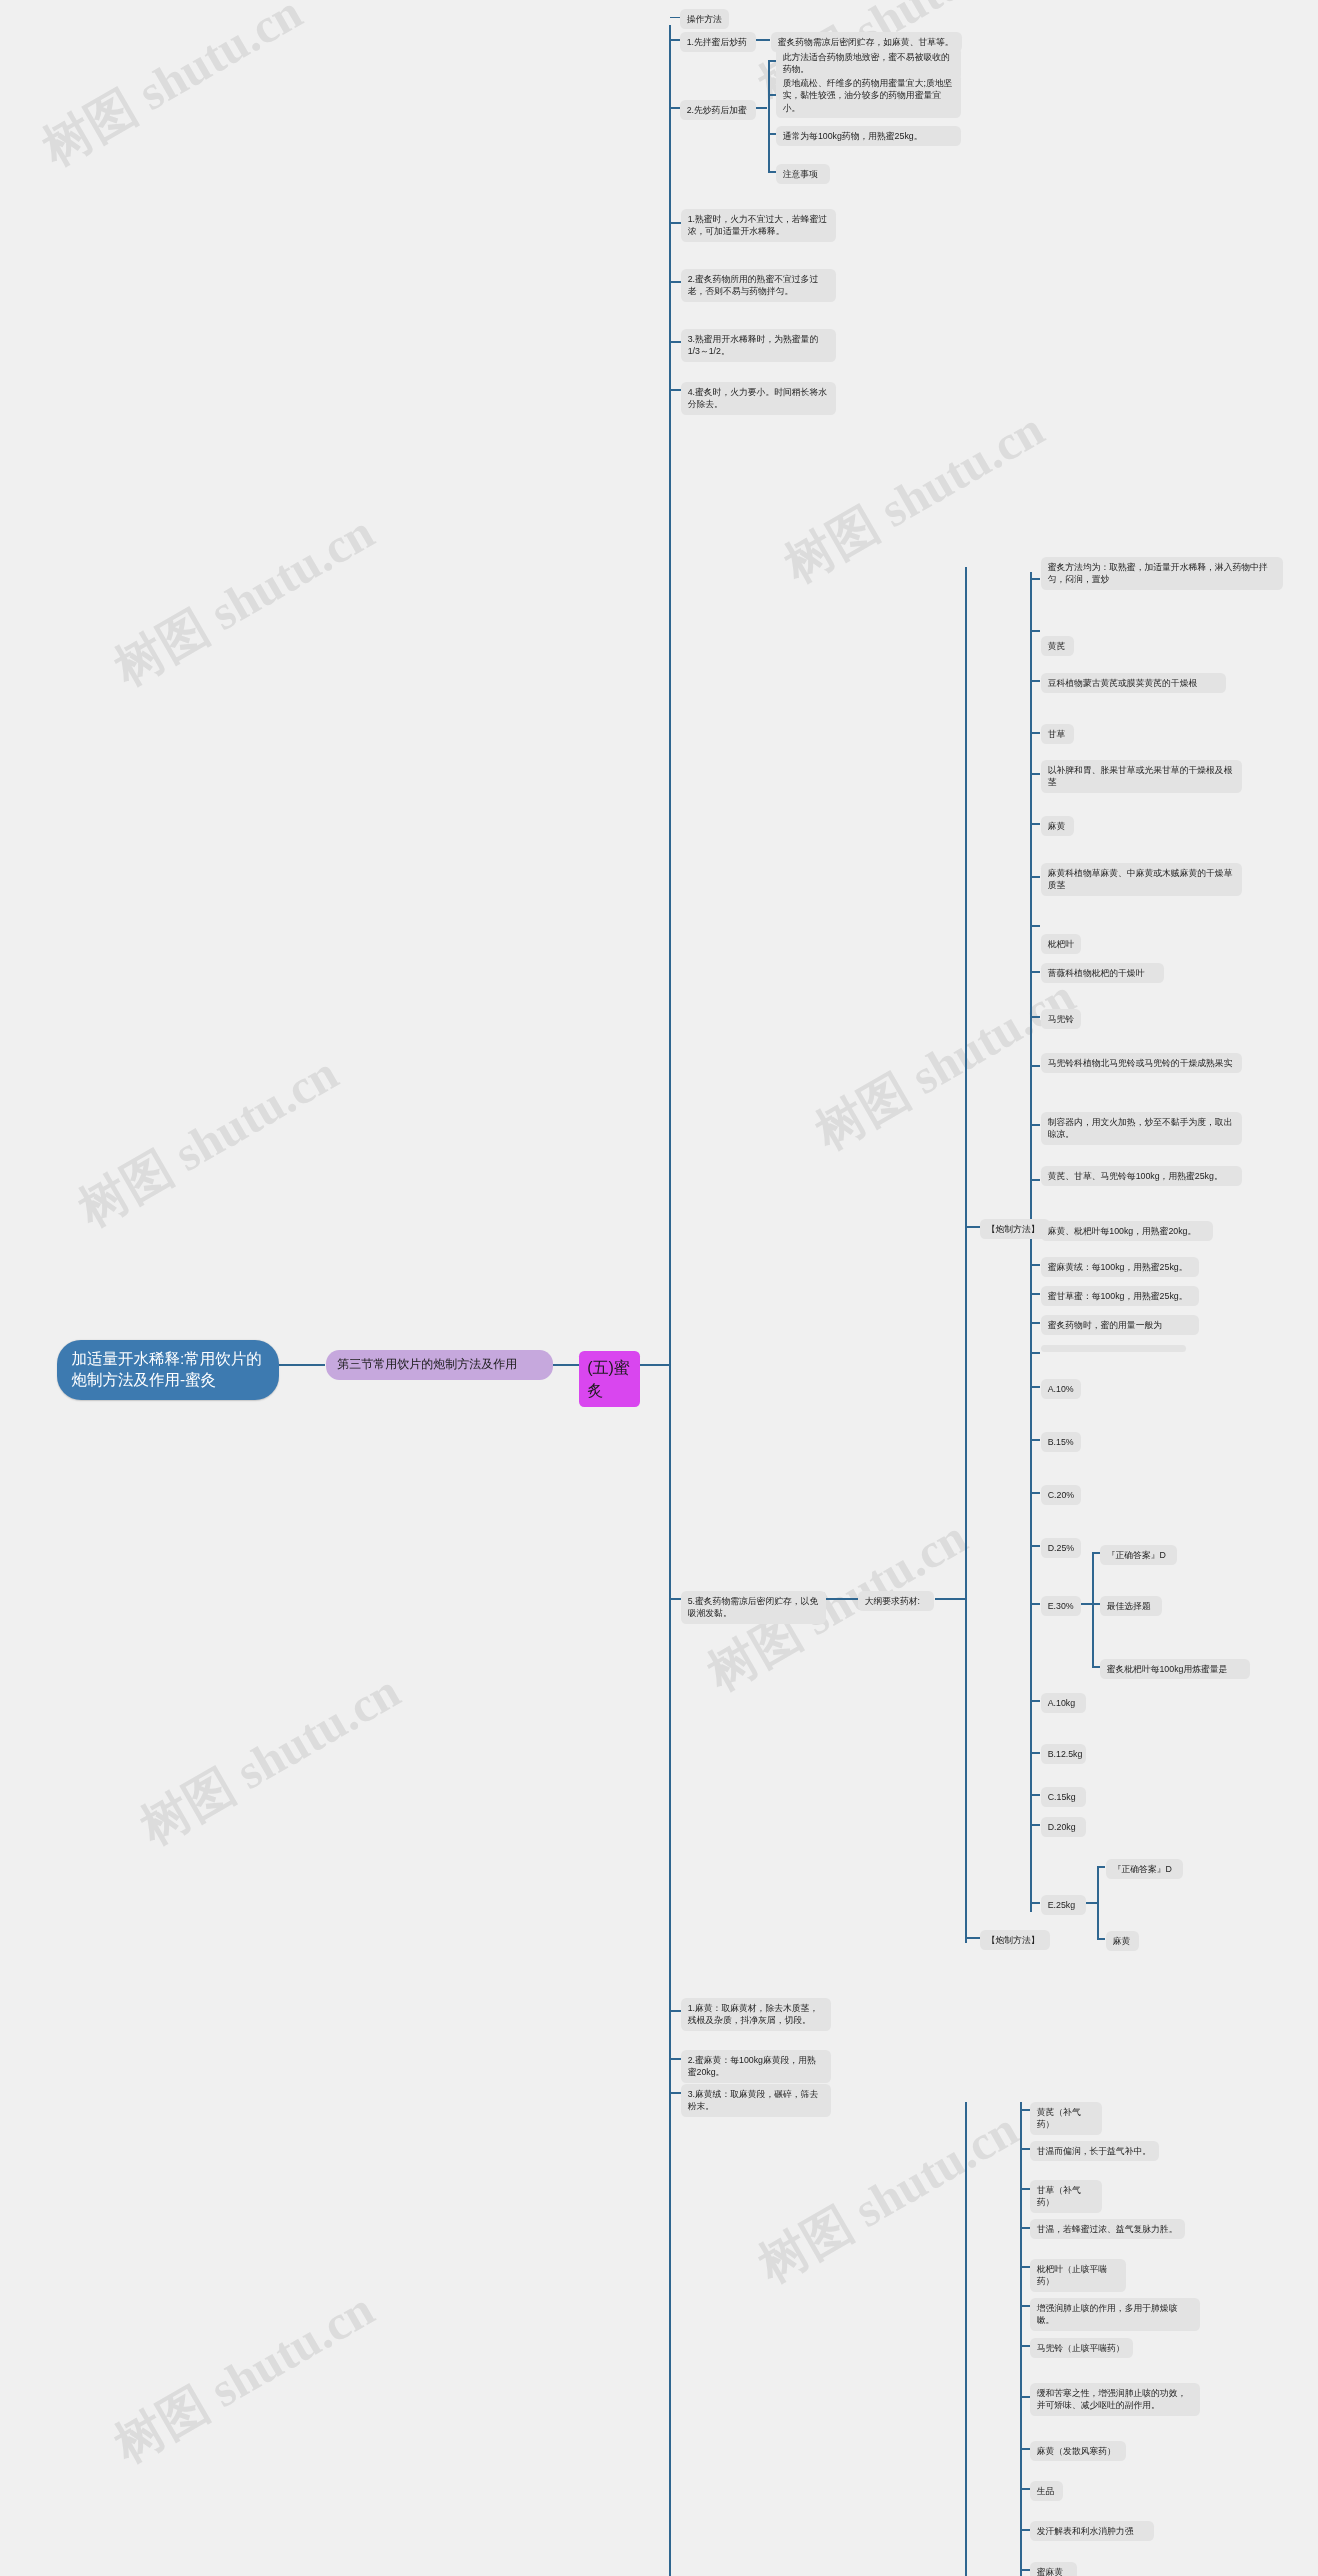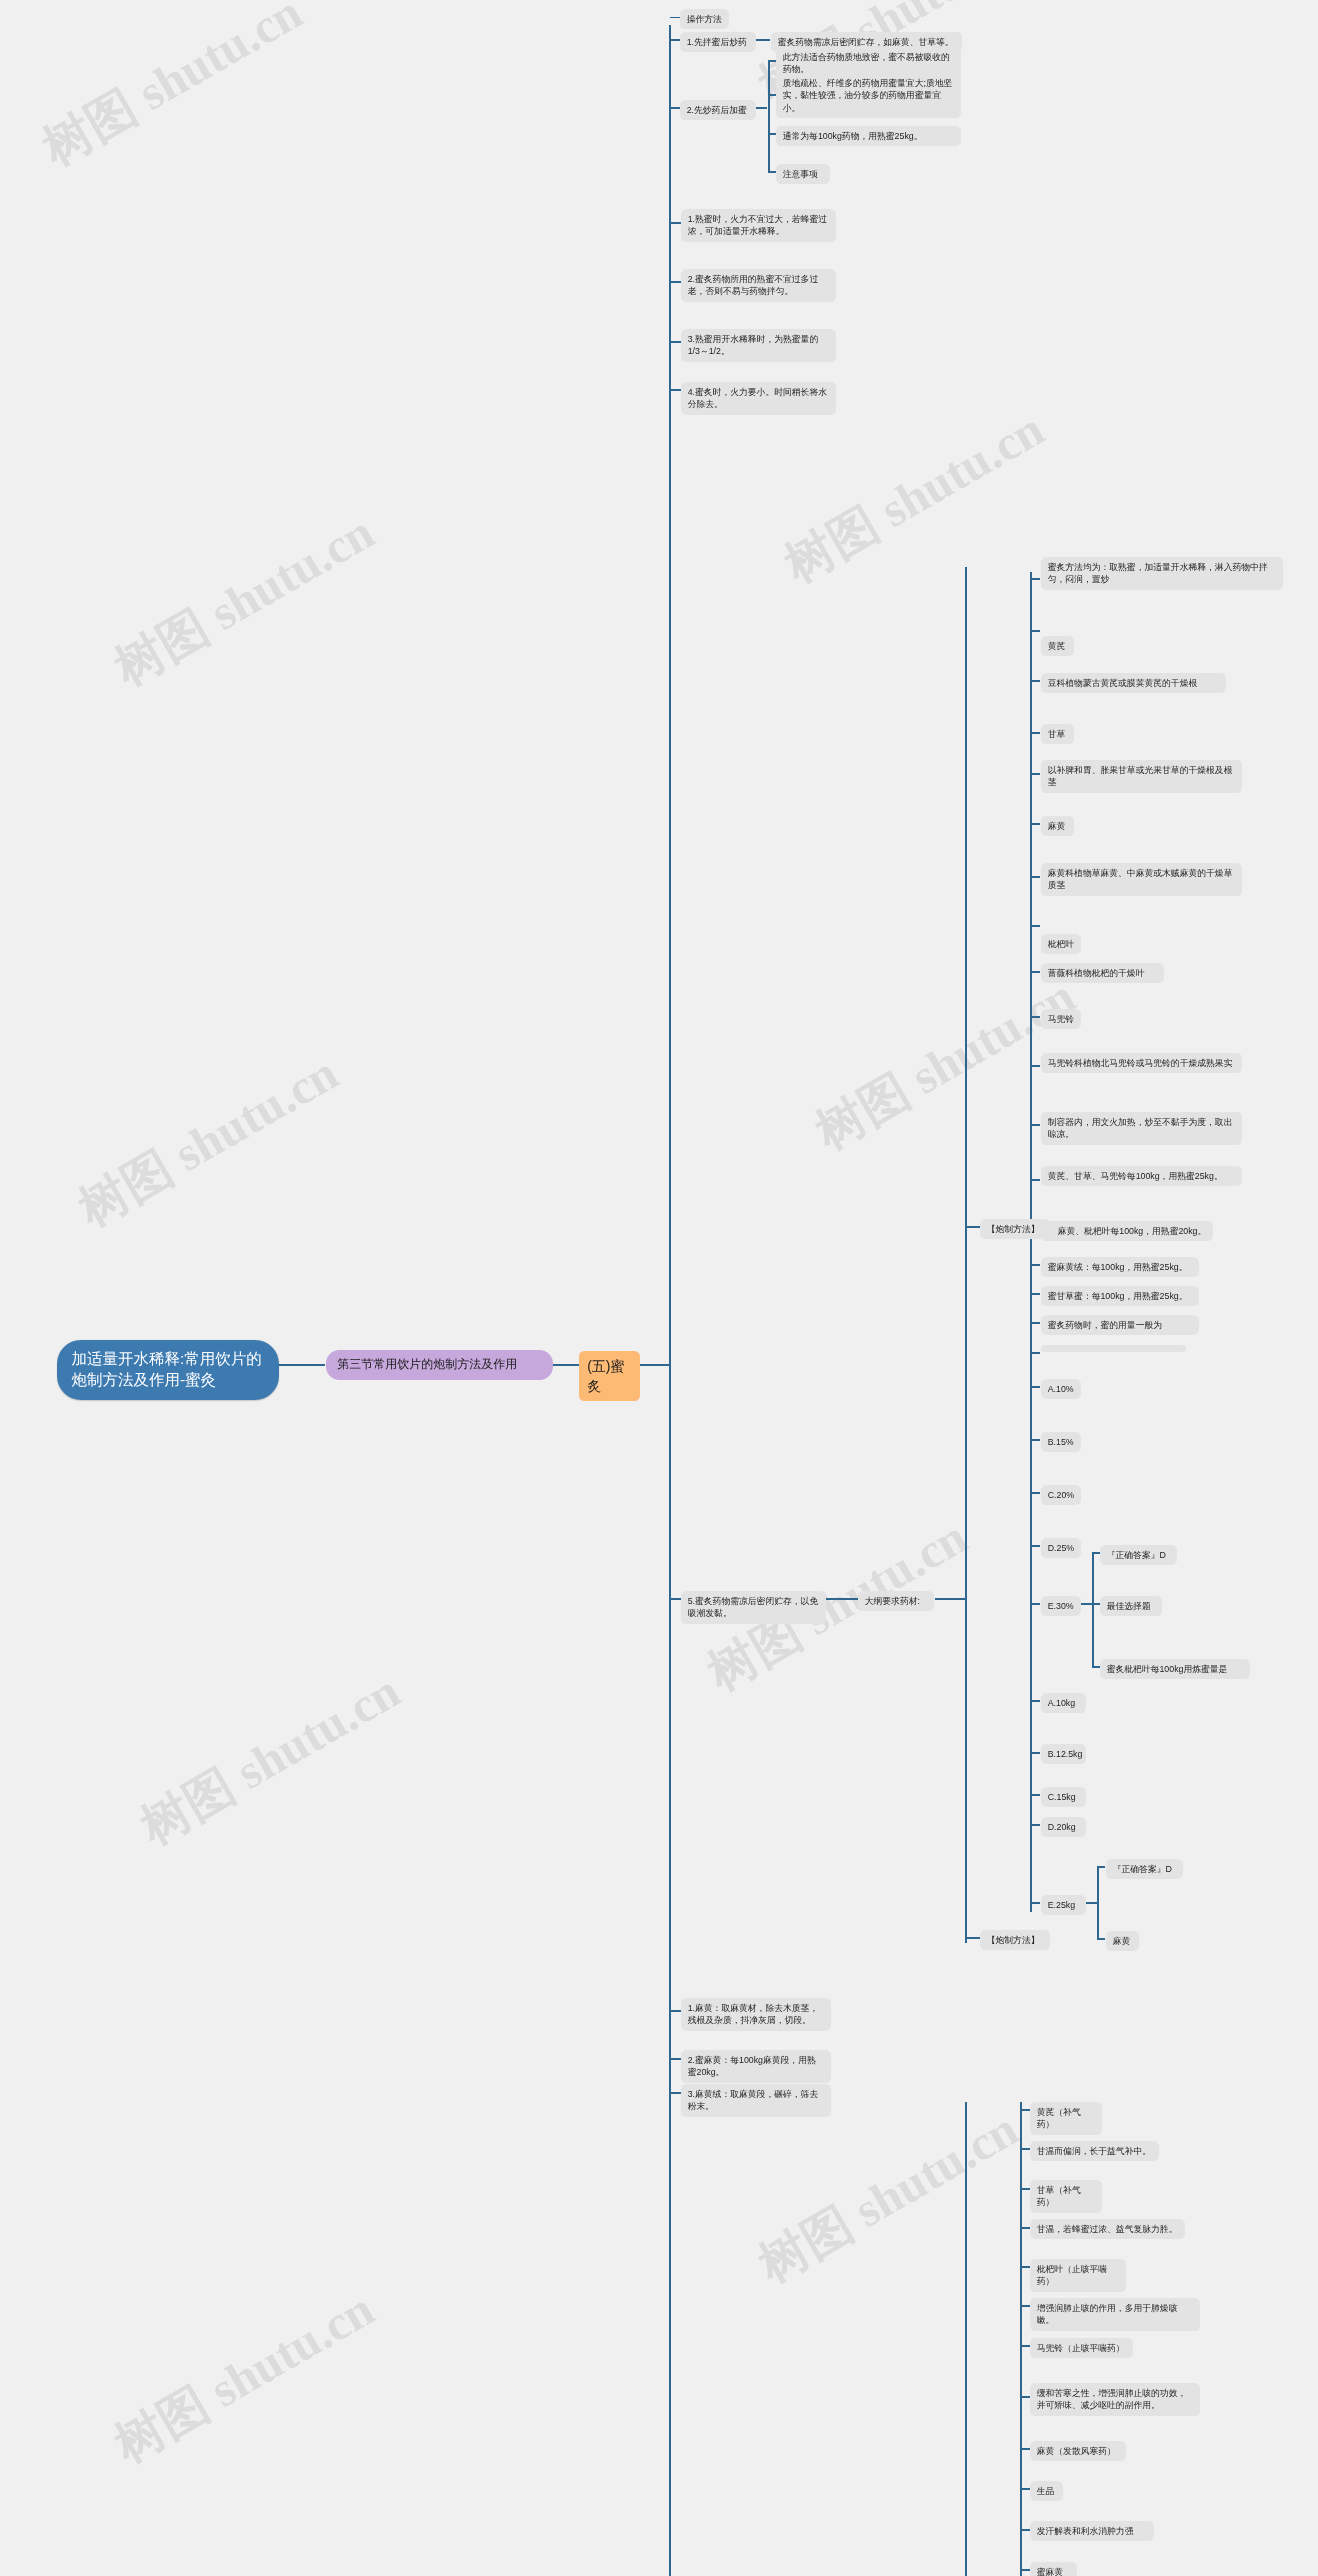--- a/index.html
+++ b/index.html
@@ -29,22 +29,22 @@
   .root{
     background:#3d7ab0;color:#fff;border-radius:24px;
     font-size:15.5px;line-height:1.35;text-align:left;
     padding:9.3px 14.4px;box-shadow:0 0.5px 1.5px rgba(0,0,0,.18);
   }
   .lvl2{
     background:#c6a8dd;color:#1b1b1b;border-radius:13.4px;
     font-size:12px;padding:6.2px 11.3px;
   }
   .lvl3{
-    background:#fdba74;color:#1b1b1b;border-radius:5.2px;
-    font-size:14px;padding:4.6px 8.2px;
+    background:#d946ef;color:#1b1b1b;border-radius:5.2px;
+    font-size:16px;padding:4.6px 8.2px;
   }
   
   .ln{position:absolute;background:#2f6690;z-index:1;}
   .lh{height:1.5px;}
   .lv{width:1.5px;}
 </style>
 </head>
 <body>
 
 <div class="wm" style="left:31px;  top:124px;">树图 shutu.cn</div>
@@ -159,21 +159,21 @@
 <div class="ln lh" style="left:1031px;top:1065px;width:9.3px;"></div>
 <div class="node multi" style="left:1041px;top:1053px;width:201px;">马兜铃科植物北马兜铃或马兜铃的干燥成熟果实</div>
 
 <div class="ln lh" style="left:1031px;top:1124px;width:9.3px;"></div>
 <div class="node multi" style="left:1041px;top:1112px;width:201px;">制容器内，用文火加热，炒至不黏手为度，取出晾凉。</div>
 
 <div class="ln lh" style="left:1031px;top:1179px;width:9.3px;"></div>
 <div class="node multi" style="left:1041px;top:1166px;width:201px;">黄芪、甘草、马兜铃每100kg，用熟蜜25kg。</div>
 
 <div class="ln lh" style="left:1031px;top:1228px;width:9.3px;"></div>
-<div class="node" style="left:1041px;top:1221px;width:172px;text-align:right;">麻黄、枇杷叶每100kg，用熟蜜20kg。</div>
+<div class="node" style="left:1041px;top:1221px;width:172px;">麻黄、枇杷叶每100kg，用熟蜜20kg。</div>
 
 <div class="ln lh" style="left:1031px;top:1264px;width:9.3px;"></div>
 <div class="node" style="left:1041px;top:1257px;width:158px;">蜜麻黄绒：每100kg，用熟蜜25kg。</div>
 
 <div class="ln lh" style="left:1031px;top:1293px;width:9.3px;"></div>
 <div class="node" style="left:1041px;top:1286px;width:158px;">蜜甘草蜜：每100kg，用熟蜜25kg。</div>
 
 <div class="ln lh" style="left:1031px;top:1322px;width:9.3px;"></div>
 <div class="node" style="left:1041px;top:1315px;width:158px;">蜜炙药物时，蜜的用量一般为</div>
 

